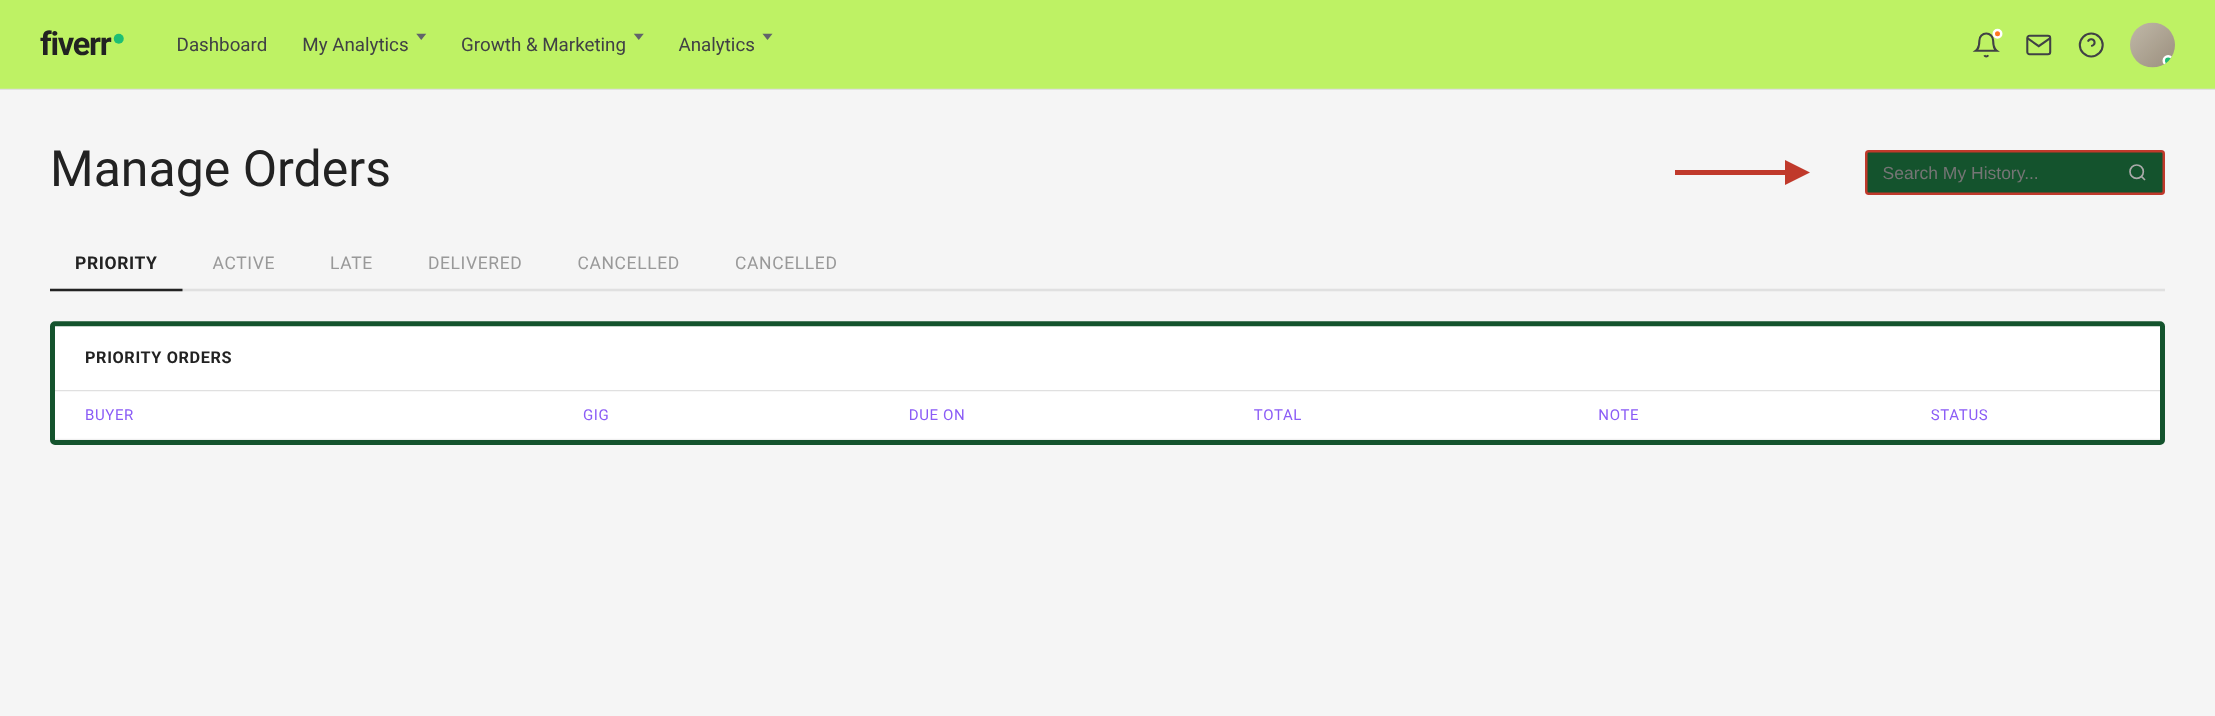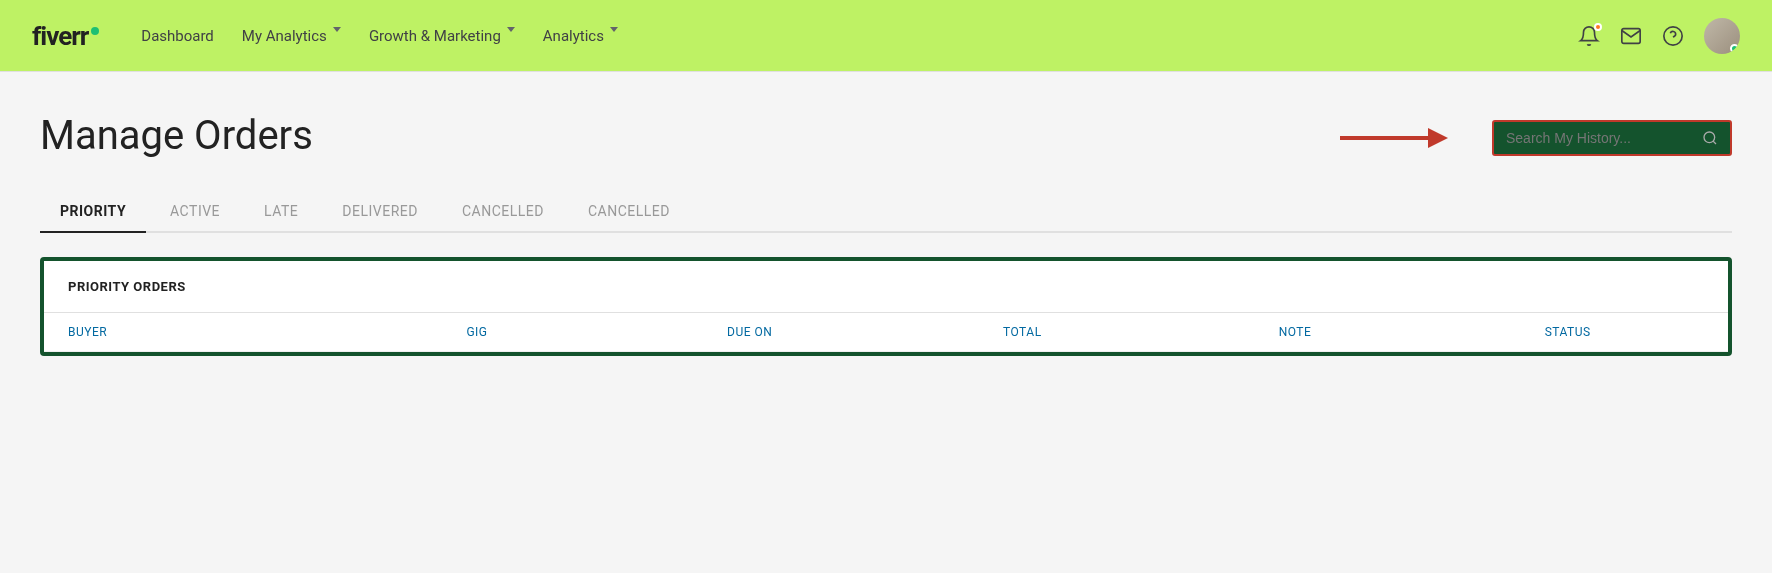--- a/index.html
+++ b/index.html
@@ -201,21 +201,21 @@
       letter-spacing: 0.5px;
     }
     .table-col-headers {
       display: grid;
       grid-template-columns: 1fr 1fr 1fr 1fr 1fr 1fr;
       padding: 12px 24px;
       border-bottom: 1px solid #f0f0f0;
     }
     .col-header {
       font-size: 12px;
-      color: #0369a1;
+      color: #8b5cf6;
       text-transform: uppercase;
       letter-spacing: 0.5px;
       text-align: center;
     }
     .col-header:first-child { text-align: left; }
     .empty-row {
       padding: 24px 24px;
       font-size: 14px;
       color: #666;
     }

